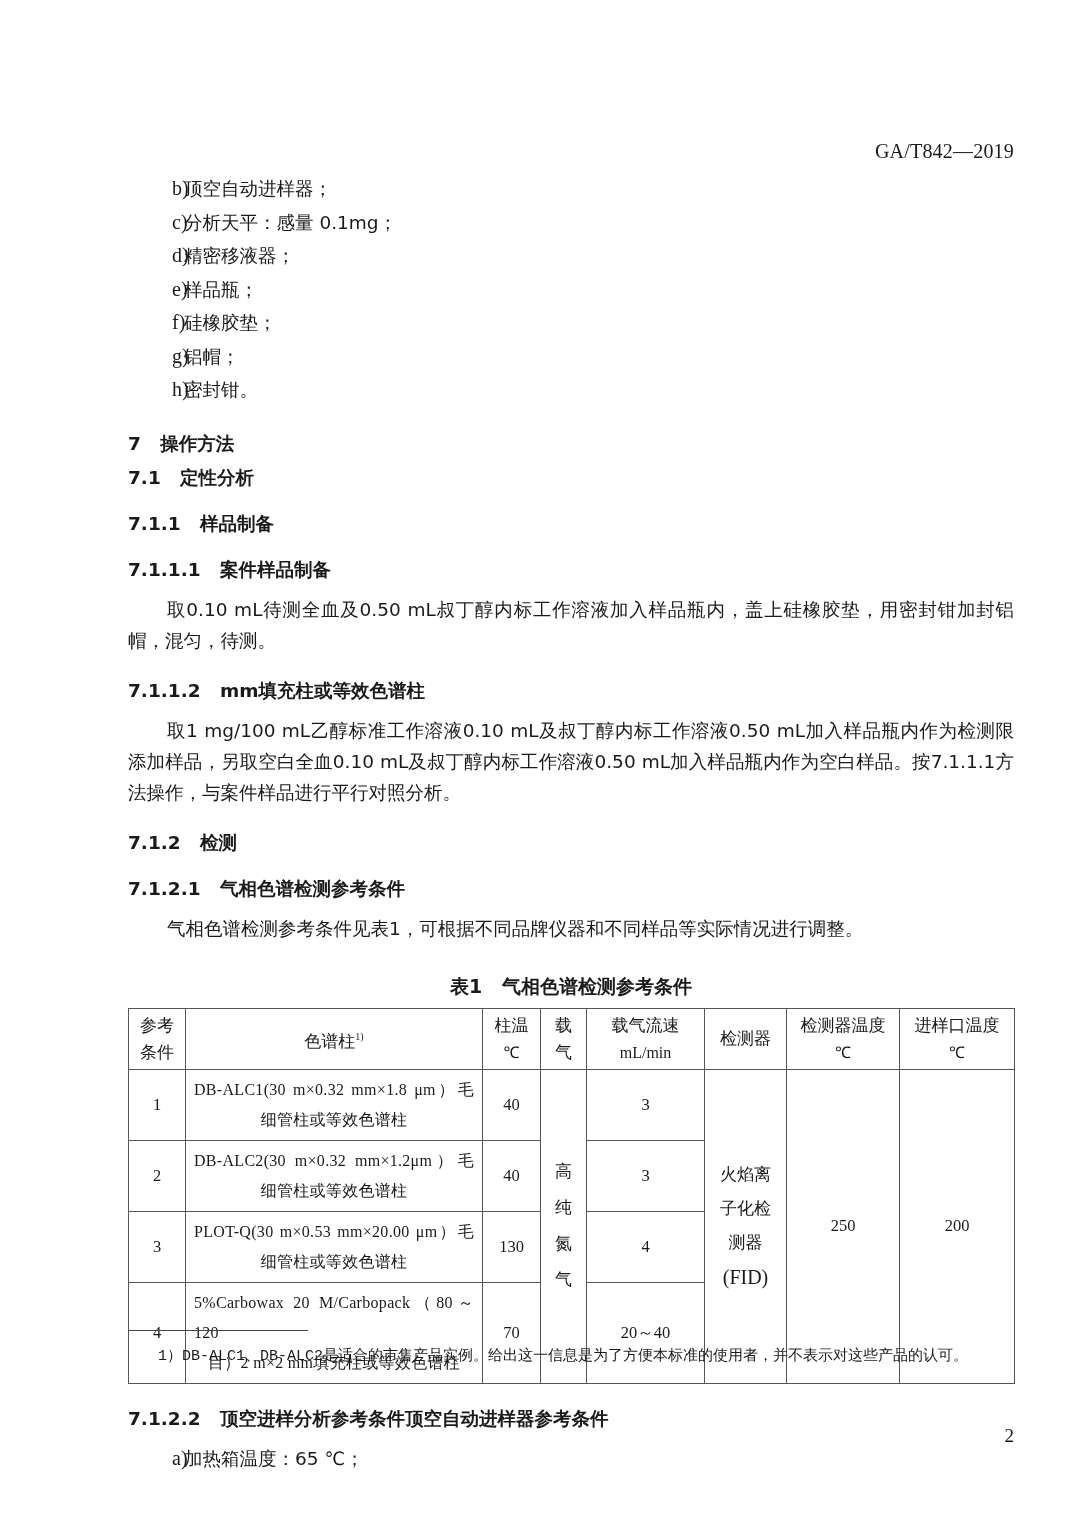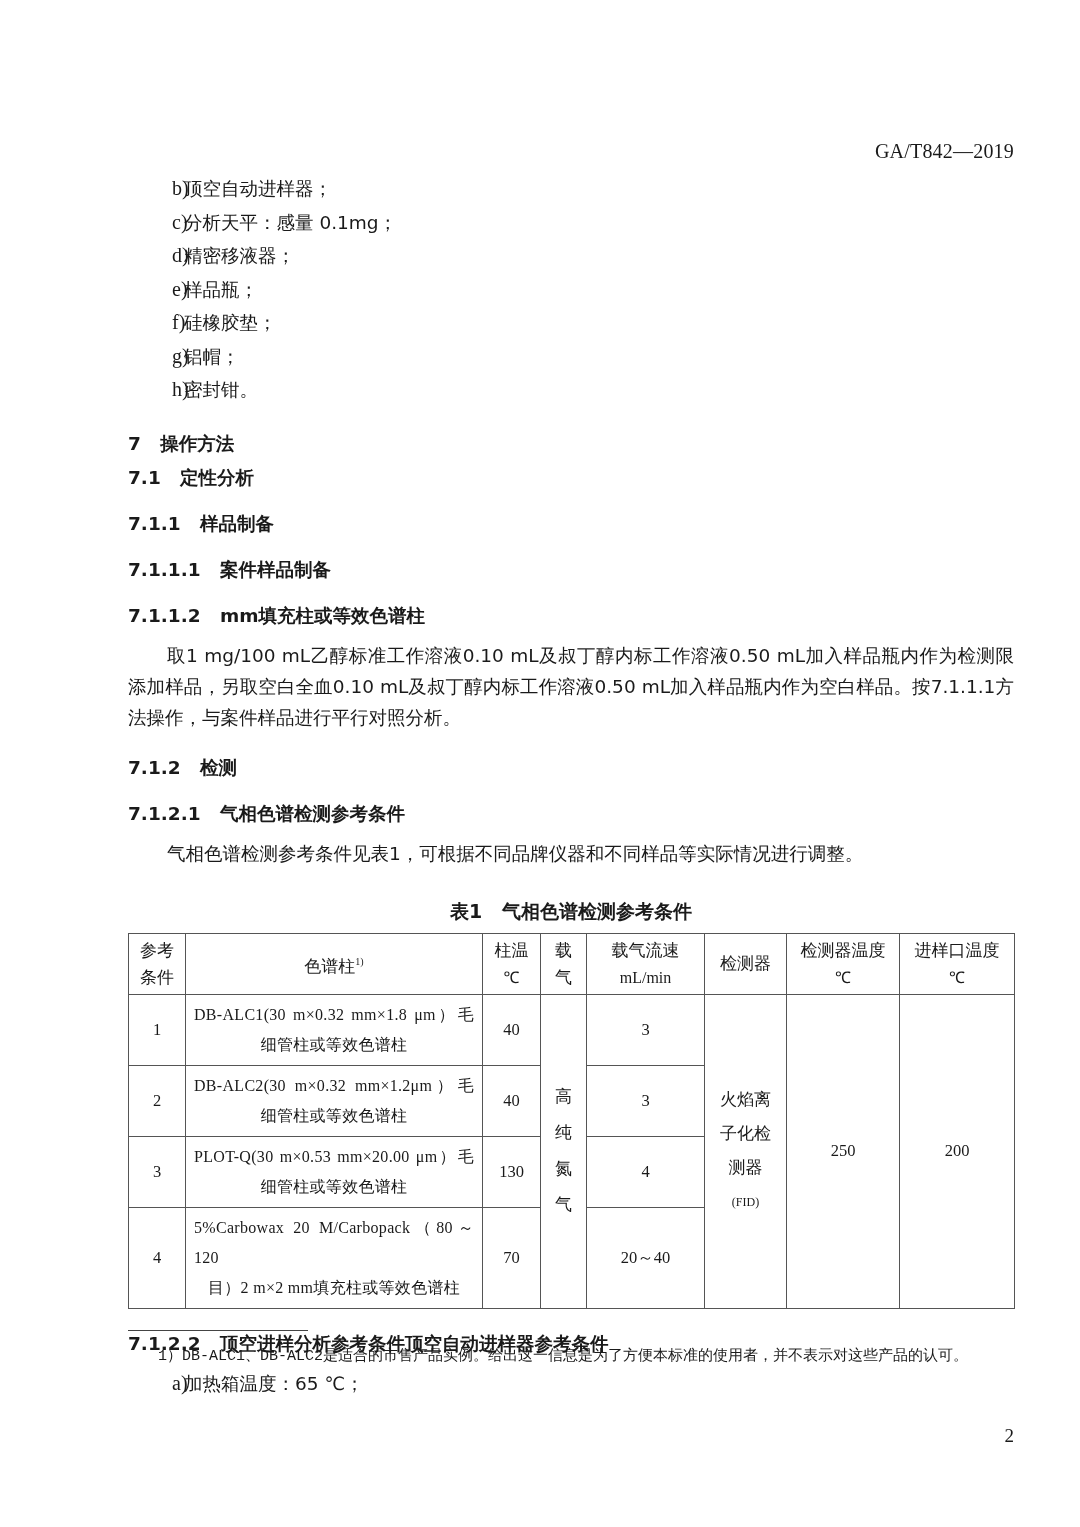--- a/index.html
+++ b/index.html
@@ -144,21 +144,21 @@
   }
   .vert-text span { display: block; }
   .det-text {
     font-family: "DejaVu Sans", "Liberation Sans", sans-serif;
     font-size: 17px;
     line-height: 34px;
   }
   .det-text span { display: block; font-family: Liberation Serif, serif; }
   .det-text span.fid {
     font-family: "Liberation Serif", serif;
-    font-size: 12px;
+    font-size: 20px;
   }
   .num-cell { font-size: 16.5px; }
   sup.fn { font-size: 10px; vertical-align: super; }
 
   
   .footnote-rule {
     position: absolute;
     left: 128px;
     top: 1318px;
     width: 180px;
@@ -223,20 +223,21 @@
       <li class="alpha-item">
         <span class="alpha-marker">h)</span>
         <span class="alpha-text">密封钳。</span>
       </li>
     </ul>
 
     <div class="h-clause lvl1">7   操作方法</div>
     <div class="h-clause lvl2">7.1   定性分析</div>
     <div class="h-clause lvl3">7.1.1   样品制备</div>
     <div class="h-clause lvl4">7.1.1.1   案件样品制备</div>
+    <p class="para">取0.10 mL待测全血及0.50 mL叔丁醇内标工作溶液加入样品瓶内，盖上硅橡胶垫，用密封钳加封铝帽，混匀，待测。</p>
 
     <div class="h-clause lvl4">7.1.1.2   mm填充柱或等效色谱柱</div>
     <p class="para">取1 mg/100 mL乙醇标准工作溶液0.10 mL及叔丁醇内标工作溶液0.50 mL加入样品瓶内作为检测限添加样品，另取空白全血0.10 mL及叔丁醇内标工作溶液0.50 mL加入样品瓶内作为空白样品。按7.1.1.1方法操作，与案件样品进行平行对照分析。</p>
 
     <div class="h-clause lvl3">7.1.2   检测</div>
     <div class="h-clause lvl4">7.1.2.1   气相色谱检测参考条件</div>
     <p class="para">气相色谱检测参考条件见表1，可根据不同品牌仪器和不同样品等实际情况进行调整。</p>
 
     <div class="table-caption">表1   气相色谱检测参考条件</div>
 

